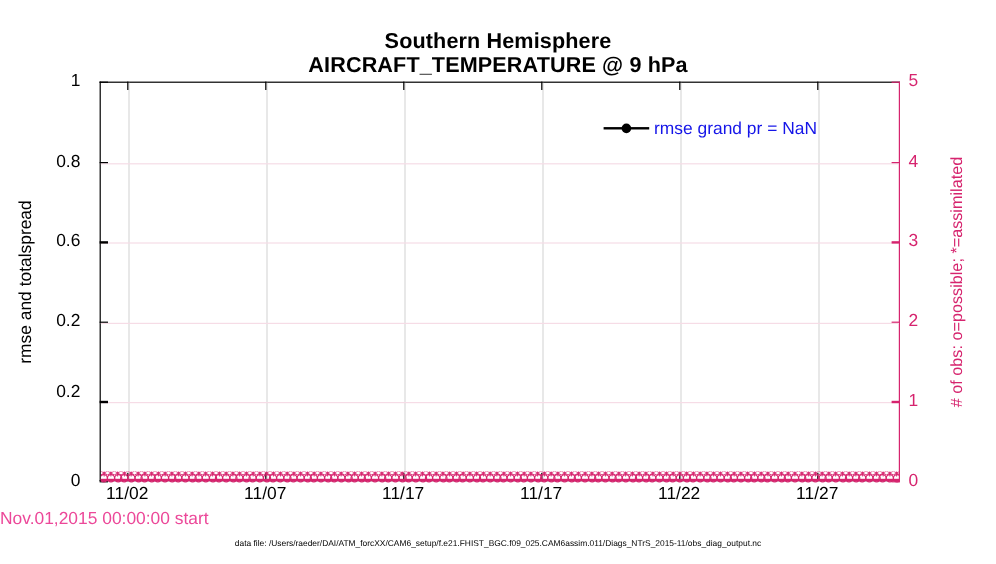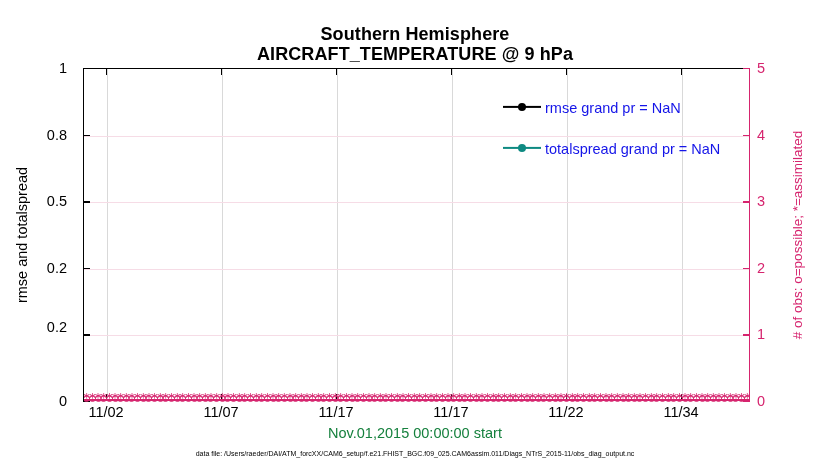--- a/index.html
+++ b/index.html
@@ -146,23 +146,22 @@
     font-size: 13.5px;
     color: #d6246e;
     transform: translate(-50%, -50%) rotate(-90deg);
     white-space: nowrap;
   }
   .axis-title-bottom {
     position: absolute;
     left: 0;
     top: 425px;
     width: 830px;
-    text-align: center;
     font-size: 14.5px;
-    color: #15803d;
+    color: #ec4899;
     white-space: nowrap;
   }
 
   
   .legend {
     position: absolute;
     left: 503px;
     top: 80px;
     width: 250px;
     pointer-events: none;
@@ -293,21 +292,21 @@
   </div>
 
   <div id="axes-container">
       <div class="tick-left" style="top: 401px;"></div>
       <div class="ylabel-left" style="top: 401px;">0</div>
       <div class="tick-left" style="top: 334.4px;"></div>
       <div class="ylabel-left" style="top: 327px;">0.2</div>
       <div class="tick-left" style="top: 267.8px;"></div>
       <div class="ylabel-left" style="top: 267.8px;">0.2</div>
       <div class="tick-left" style="top: 201.2px;"></div>
-      <div class="ylabel-left" style="top: 201.2px;">0.5</div>
+      <div class="ylabel-left" style="top: 201.2px;">0.6</div>
       <div class="tick-left" style="top: 134.6px;"></div>
       <div class="ylabel-left" style="top: 134.6px;">0.8</div>
       <div class="tick-left" style="top: 68px;"></div>
       <div class="ylabel-left" style="top: 68px;">1</div>
       <div class="tick-right" style="top: 401px;"></div>
       <div class="ylabel-right" style="top: 401px;">0</div>
       <div class="tick-right" style="top: 334.4px;"></div>
       <div class="ylabel-right" style="top: 334.4px;">1</div>
       <div class="tick-right" style="top: 267.8px;"></div>
       <div class="ylabel-right" style="top: 267.8px;">2</div>
@@ -327,21 +326,21 @@
       <div class="tick-top" style="left: 335.993px;"></div>
       <div class="xlabel-tick" style="left: 335.993px;">11/17</div>
       <div class="tick-bottom" style="left: 450.984px;"></div>
       <div class="tick-top" style="left: 450.984px;"></div>
       <div class="xlabel-tick" style="left: 450.984px;">11/17</div>
       <div class="tick-bottom" style="left: 565.975px;"></div>
       <div class="tick-top" style="left: 565.975px;"></div>
       <div class="xlabel-tick" style="left: 565.975px;">11/22</div>
       <div class="tick-bottom" style="left: 681.032px;"></div>
       <div class="tick-top" style="left: 681.032px;"></div>
-      <div class="xlabel-tick" style="left: 681.032px;">11/34</div>
+      <div class="xlabel-tick" style="left: 681.032px;">11/27</div>
     </div>
 
   <div class="axis-title-left">rmse and totalspread</div>
   <div class="axis-title-right"># of obs: o=possible; *=assimilated</div>
   <div class="axis-title-bottom">Nov.01,2015 00:00:00 start</div>
 
   <div class="obs-baseline"></div>
   <div class="obs-band" id="obs-band">
       <div class="obs-marker" style="left: 2.82203px;">
         <span class="obs-marker-star">*</span>
@@ -700,24 +699,17 @@
     </div>
 
   <div class="legend" id="legend">
       <div class="legend-row">
         <div class="legend-sample">
           <div class="legend-line" style="background: rgb(0, 0, 0);"></div>
           <div class="legend-dot" style="background: rgb(0, 0, 0);"></div>
         </div>
         <div class="legend-text">rmse grand pr = NaN</div>
       </div>
-      <div class="legend-row">
-        <div class="legend-sample">
-          <div class="legend-line" style="background: rgb(14, 138, 130);"></div>
-          <div class="legend-dot" style="background: rgb(14, 138, 130);"></div>
-        </div>
-        <div class="legend-text">totalspread grand pr = NaN</div>
-      </div>
     </div>
 
   <div class="footer">data file: /Users/raeder/DAI/ATM_forcXX/CAM6_setup/f.e21.FHIST_BGC.f09_025.CAM6assim.011/Diags_NTrS_2015-11/obs_diag_output.nc</div>
 
 </div>
 
 </body></html>

